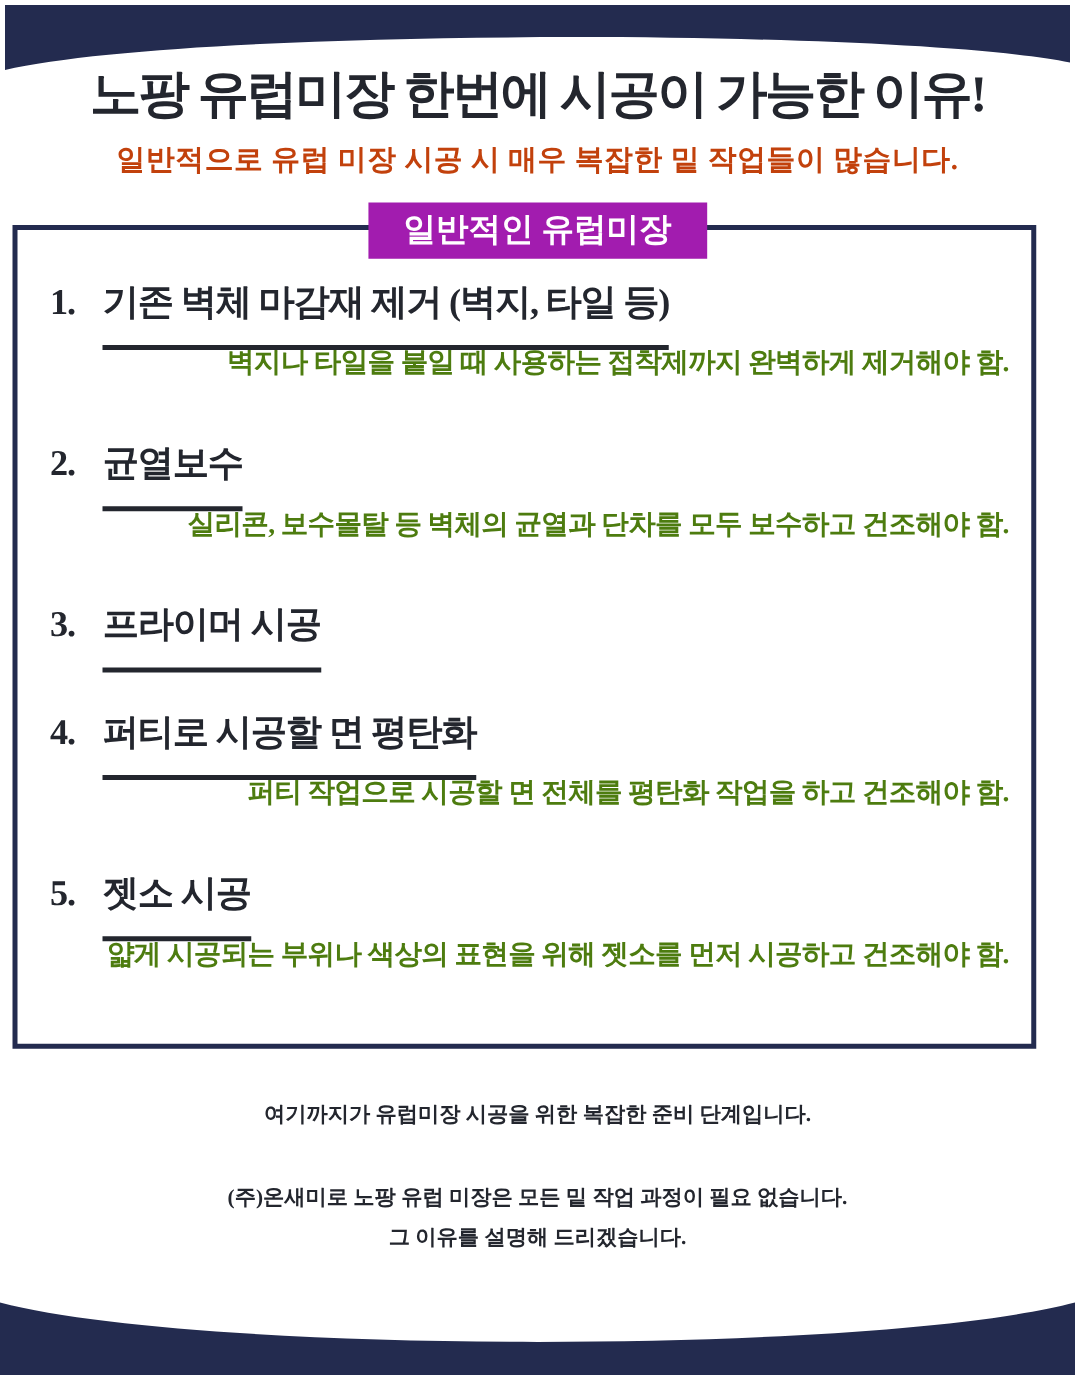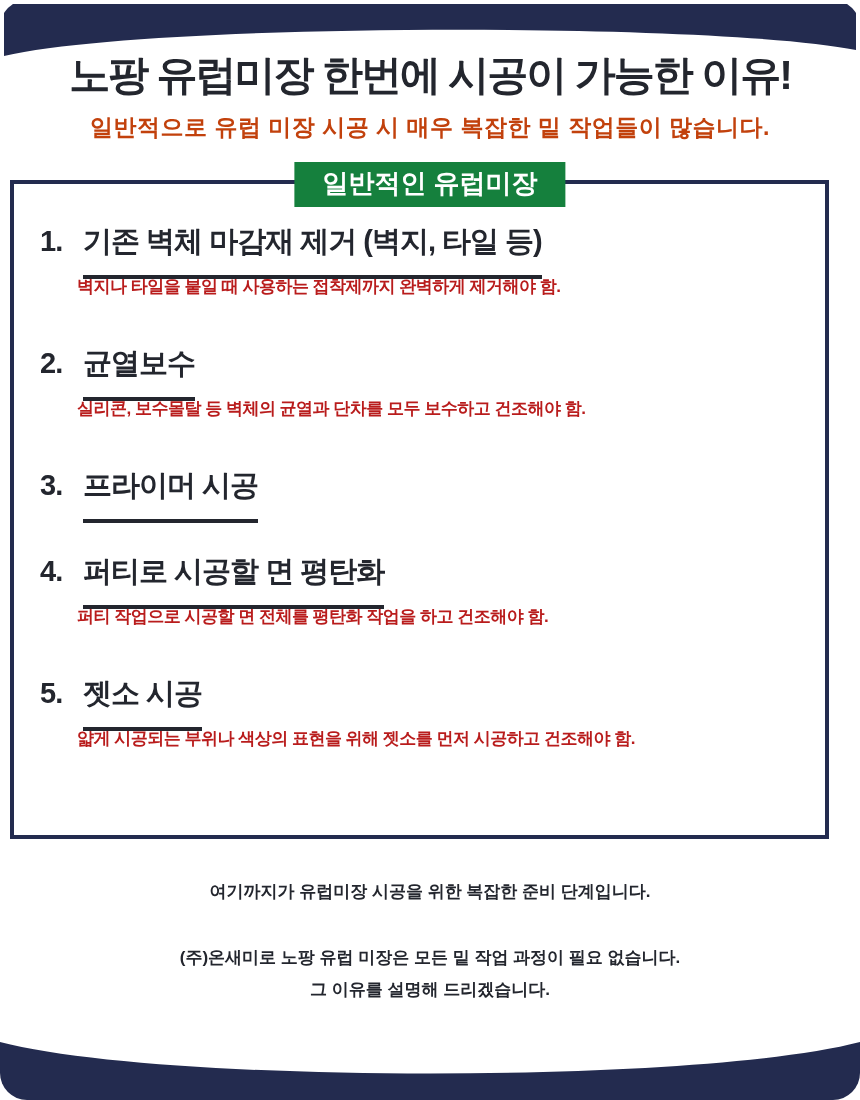--- a/index.html
+++ b/index.html
@@ -2,23 +2,22 @@
 <html><head>
 <meta charset="utf-8">
 <style>
   html, body { margin: 0; padding: 0; background: #ffffff; }
   .page {
     position: relative;
     width: 860px;
     height: 1100px;
     background: #ffffff;
     overflow: hidden;
-    font-family: Liberation Sans, sans-serif;
+    font-family: Liberation Serif, serif;
     color: #23262e;
-    border-radius: 27px;
   }
   .wave-svg { position: absolute; left: 0; display: block; }
   .wave-header { top: 0; }
   .wave-footer { bottom: 0; }
 
   .page-title {
     position: absolute;
     top: 48px;
     left: 0;
     width: 100%;
@@ -51,21 +50,21 @@
     border: 4px solid #232b4f;
     background: #ffffff;
     box-sizing: border-box;
     padding: 38px 18px 0 26px;
   }
   .steps-badge {
     position: absolute;
     top: 162px;
     left: 50%;
     transform: translateX(-50%);
-    background: #15803d;
+    background: #a21caf;
     color: #ffffff;
     font-size: 26px;
     font-weight: 800;
     padding: 4px 28px 6px 28px;
     letter-spacing: 0px;
     white-space: nowrap;
     z-index: 2;
   }
 
   .step-item { margin-bottom: 46px; }
@@ -81,25 +80,26 @@
     min-width: 36px;
     font-weight: 800;
   }
   .step-head-text {
     border-bottom: 4px solid #23262e;
     padding-bottom: 18px;
   }
   .step-desc {
     margin-left: 37px;
     margin-top: 13px;
-    font-size: 17px;
+    font-size: 22px;
     font-weight: 700;
     letter-spacing: -0.5px;
-    color: #b91c1c;
+    color: #4d7c0f;
     white-space: nowrap;
+    text-align: right;
   }
 
   .closing-line {
     position: absolute;
     left: 0;
     width: 100%;
     text-align: center;
     font-size: 17px;
     font-weight: 700;
     color: #23262e;

